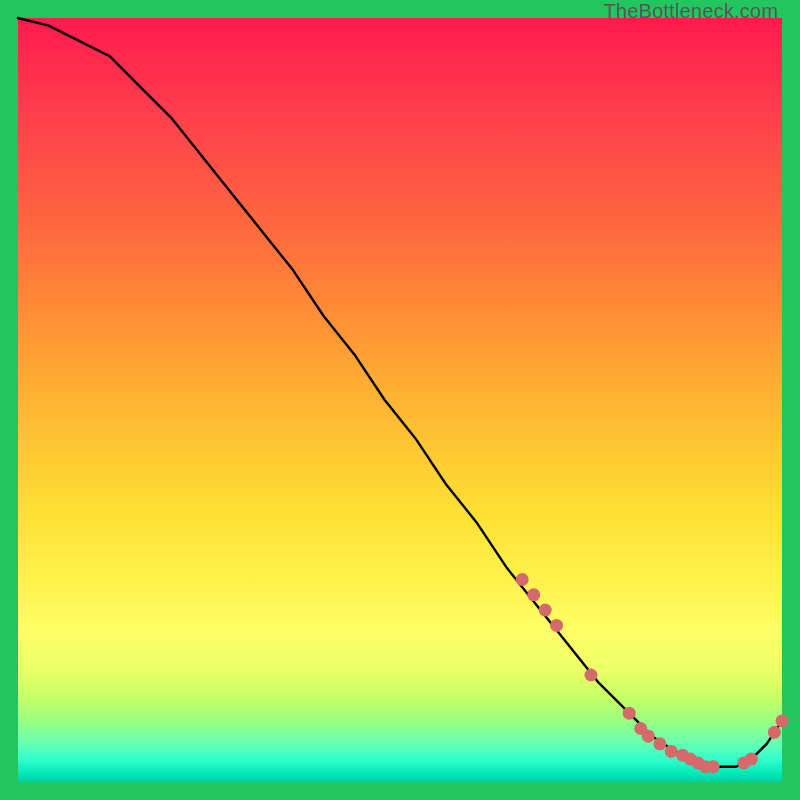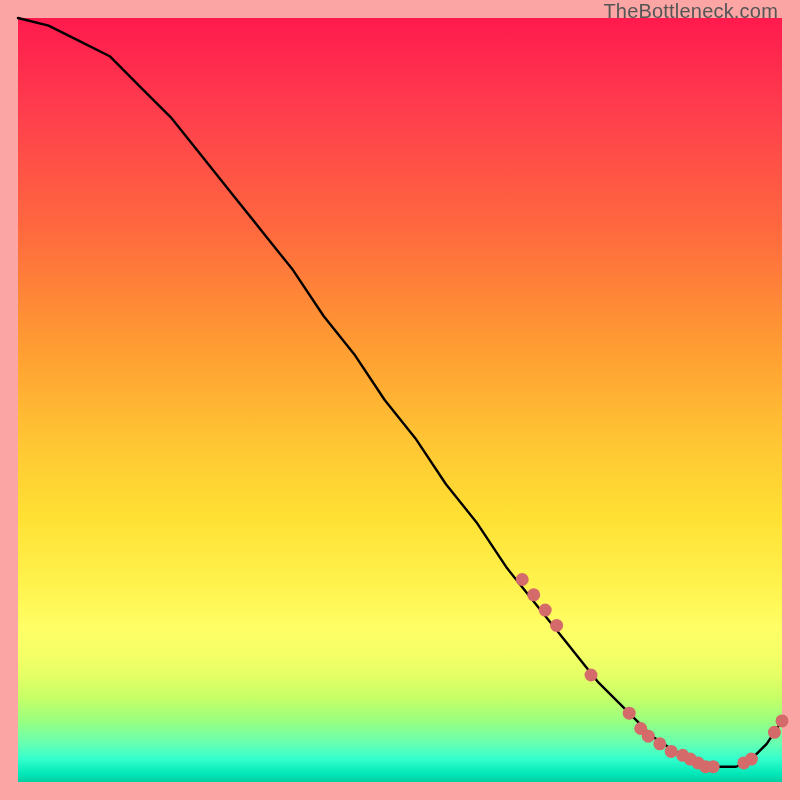--- a/index.html
+++ b/index.html
@@ -8,21 +8,21 @@
     width: 800px;
     height: 800px;
     background: #000;
     overflow: hidden;
     font-family: Arial, Helvetica, sans-serif;
   }
   .frame {
     position: relative;
     width: 800px;
     height: 800px;
-    background: #fca5a5;
+    background: #22c55e;
   }
   .plot-area {
     position: absolute;
     left: 18px;
     top: 18px;
     width: 764px;
     height: 764px;
     background: linear-gradient(
       to bottom,
       #ff1a4d 0%,

